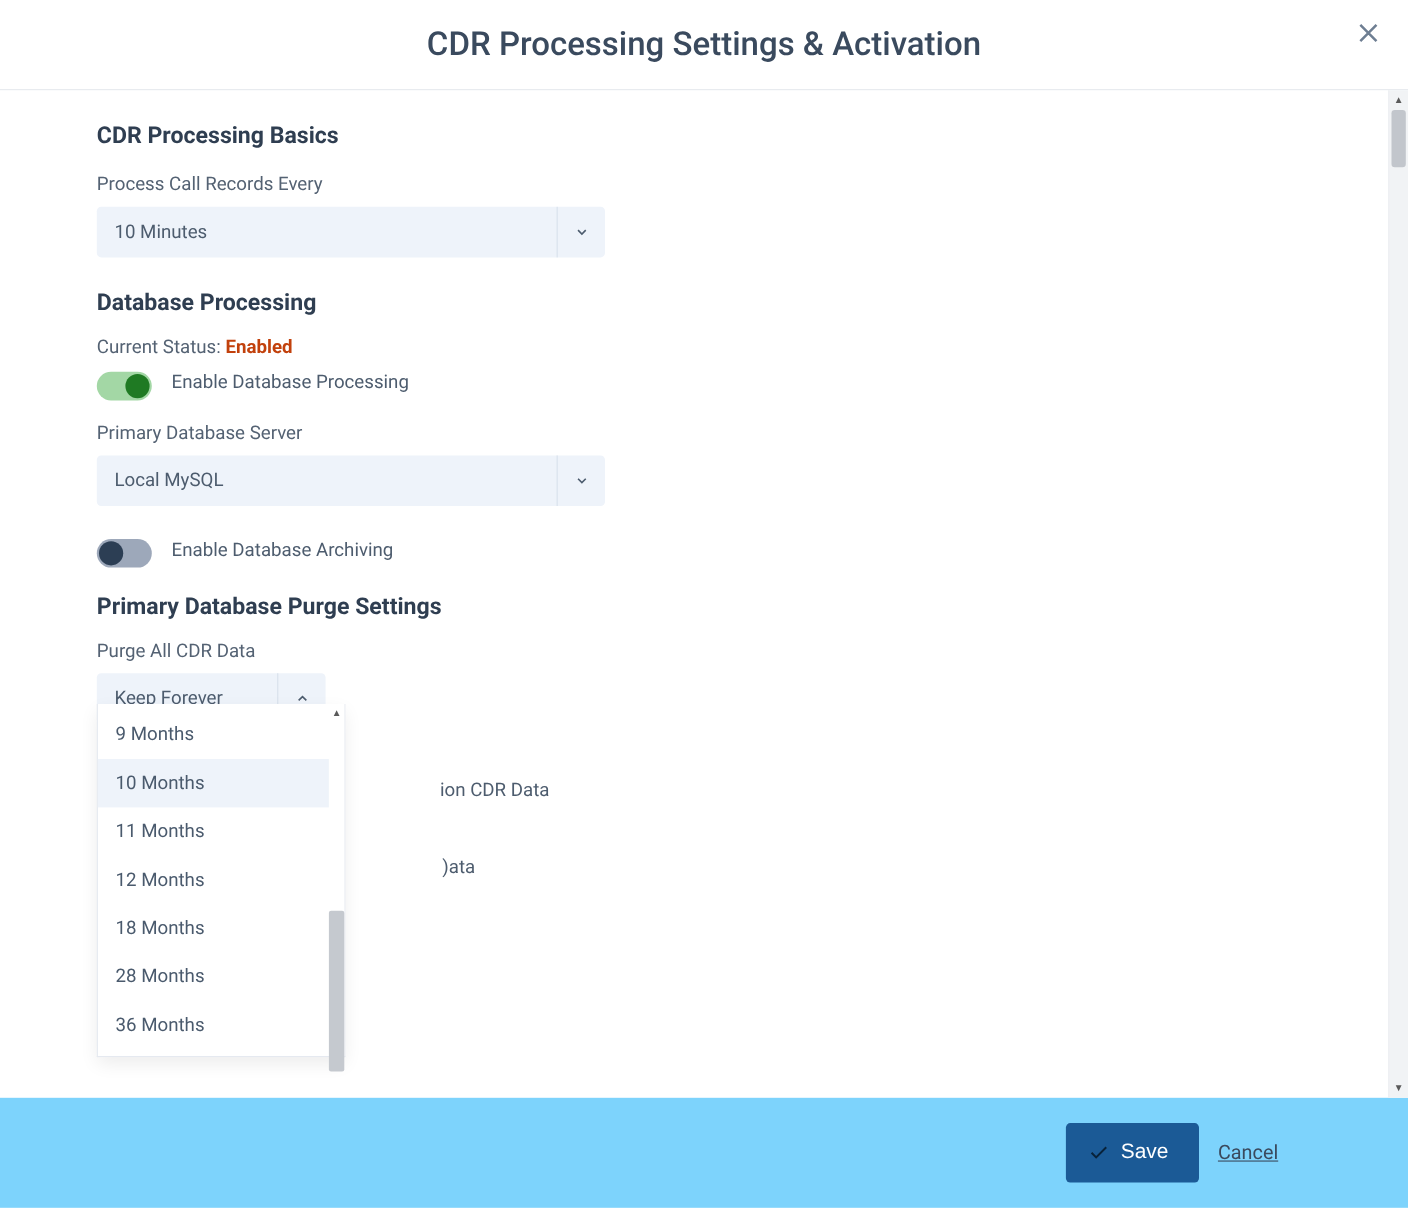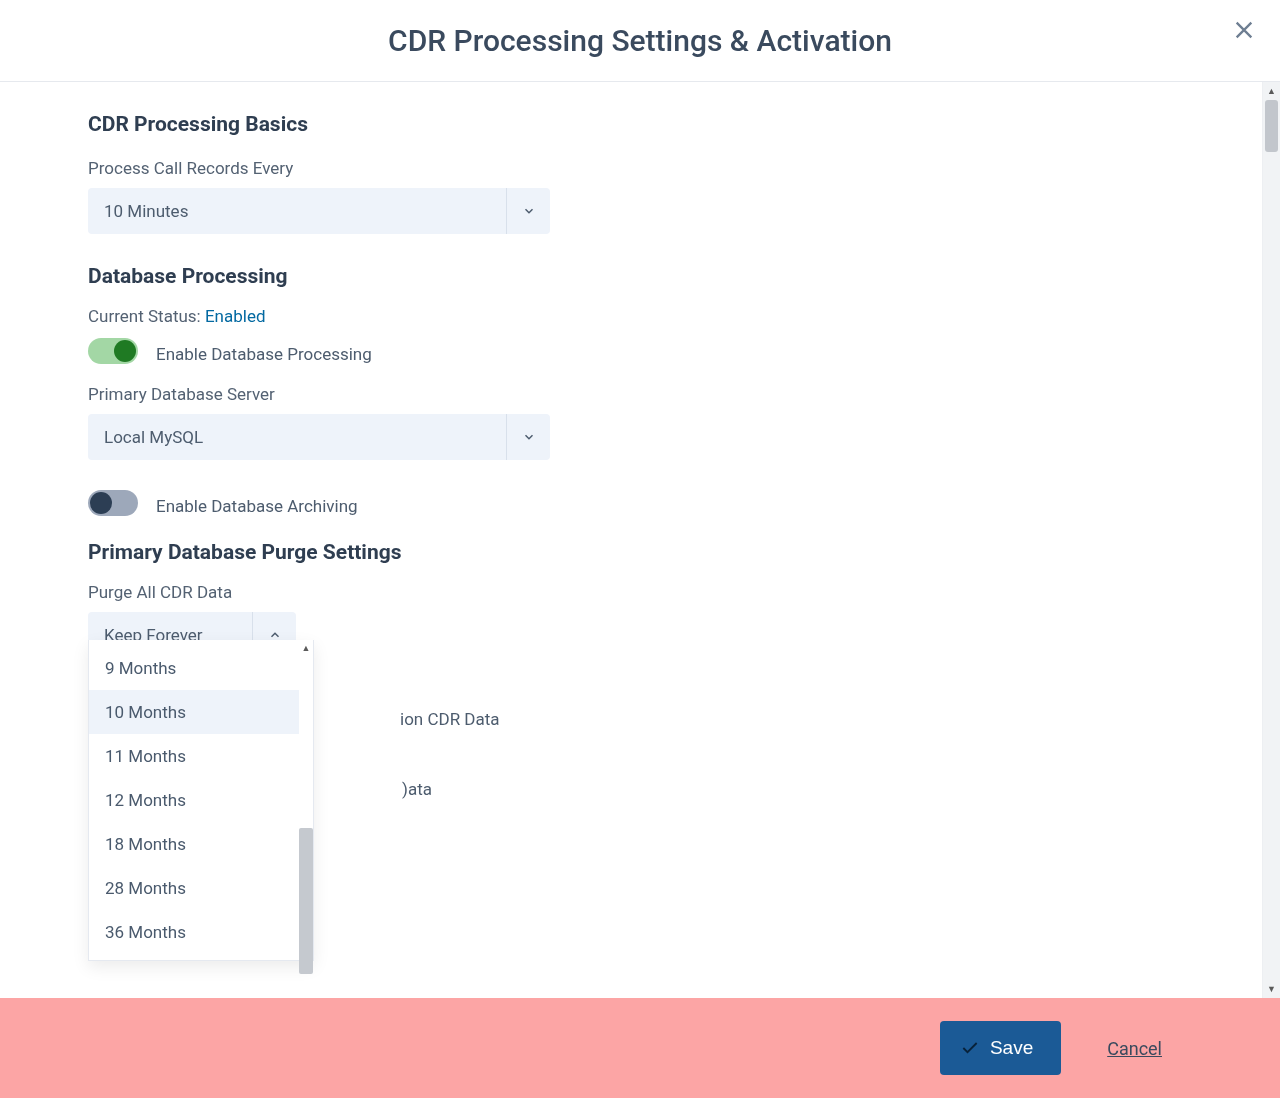--- a/index.html
+++ b/index.html
@@ -67,22 +67,22 @@
       color: #546273;
       margin-bottom: 10px;
       display: block;
     }
     .status-line {
       font-size: 17px;
       color: #546273;
       margin-bottom: 12px;
     }
     .status-val {
-      color: #0369a1;
-      font-weight: 400;
+      color: #c2410c;
+      font-weight: 700;
     }
     .select-box {
       display: flex;
       align-items: center;
       background: #eef3fa;
       border-radius: 4px;
       height: 46px;
       position: relative;
     }
     .select-box.w460 { width: 462px; }
@@ -113,21 +113,21 @@
       width: 474px;
       font-size: 17px;
       color: #4d5c6e;
       padding: 0 18px;
     }
     .row-2col { display: flex; gap: 60px; margin-top: 20px; }
     .col { display: flex; flex-direction: column; }
     .gap-block { margin-bottom: 30px; }
     .toggle-row {
       display: flex;
-      align-items: flex-end;
+      align-items: flex-start;
       gap: 18px;
       margin-bottom: 18px;
     }
     .toggle {
       width: 50px;
       height: 26px;
       border-radius: 13px;
       position: relative;
       cursor: pointer;
     }
@@ -240,22 +240,22 @@
       background: #c2c6cc;
       border-radius: 3px;
     }
 
     .footer {
       height: 100px;
       display: flex;
       align-items: center;
       justify-content: flex-end;
       padding-right: 118px;
-      gap: 46px;
-      background: #fca5a5;
+      gap: 17px;
+      background: #7dd3fc;
     }
     .save-btn {
       background: #1b5a96;
       color: #fff;
       border: none;
       border-radius: 4px;
       height: 54px;
       padding: 0 28px 0 20px;
       font-size: 19px;
       font-weight: 500;

